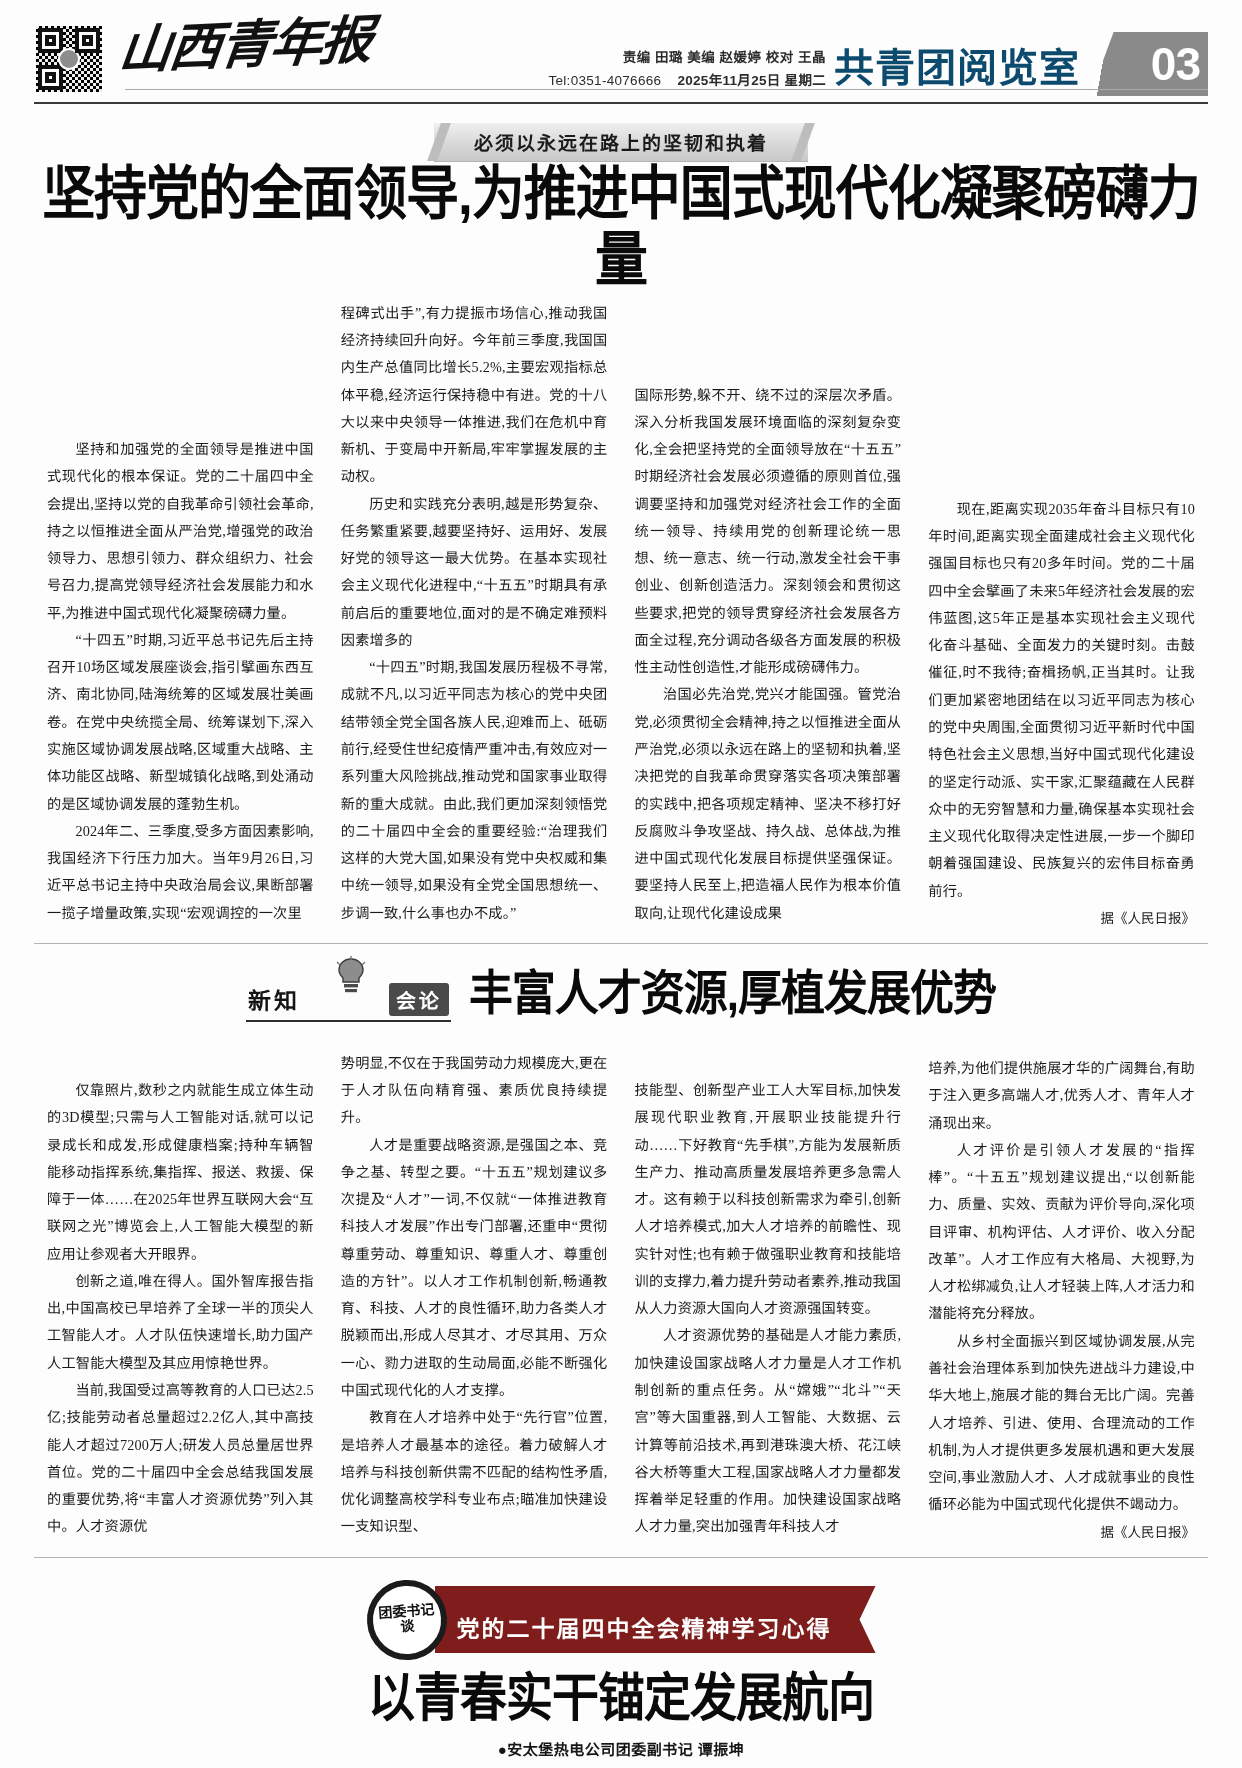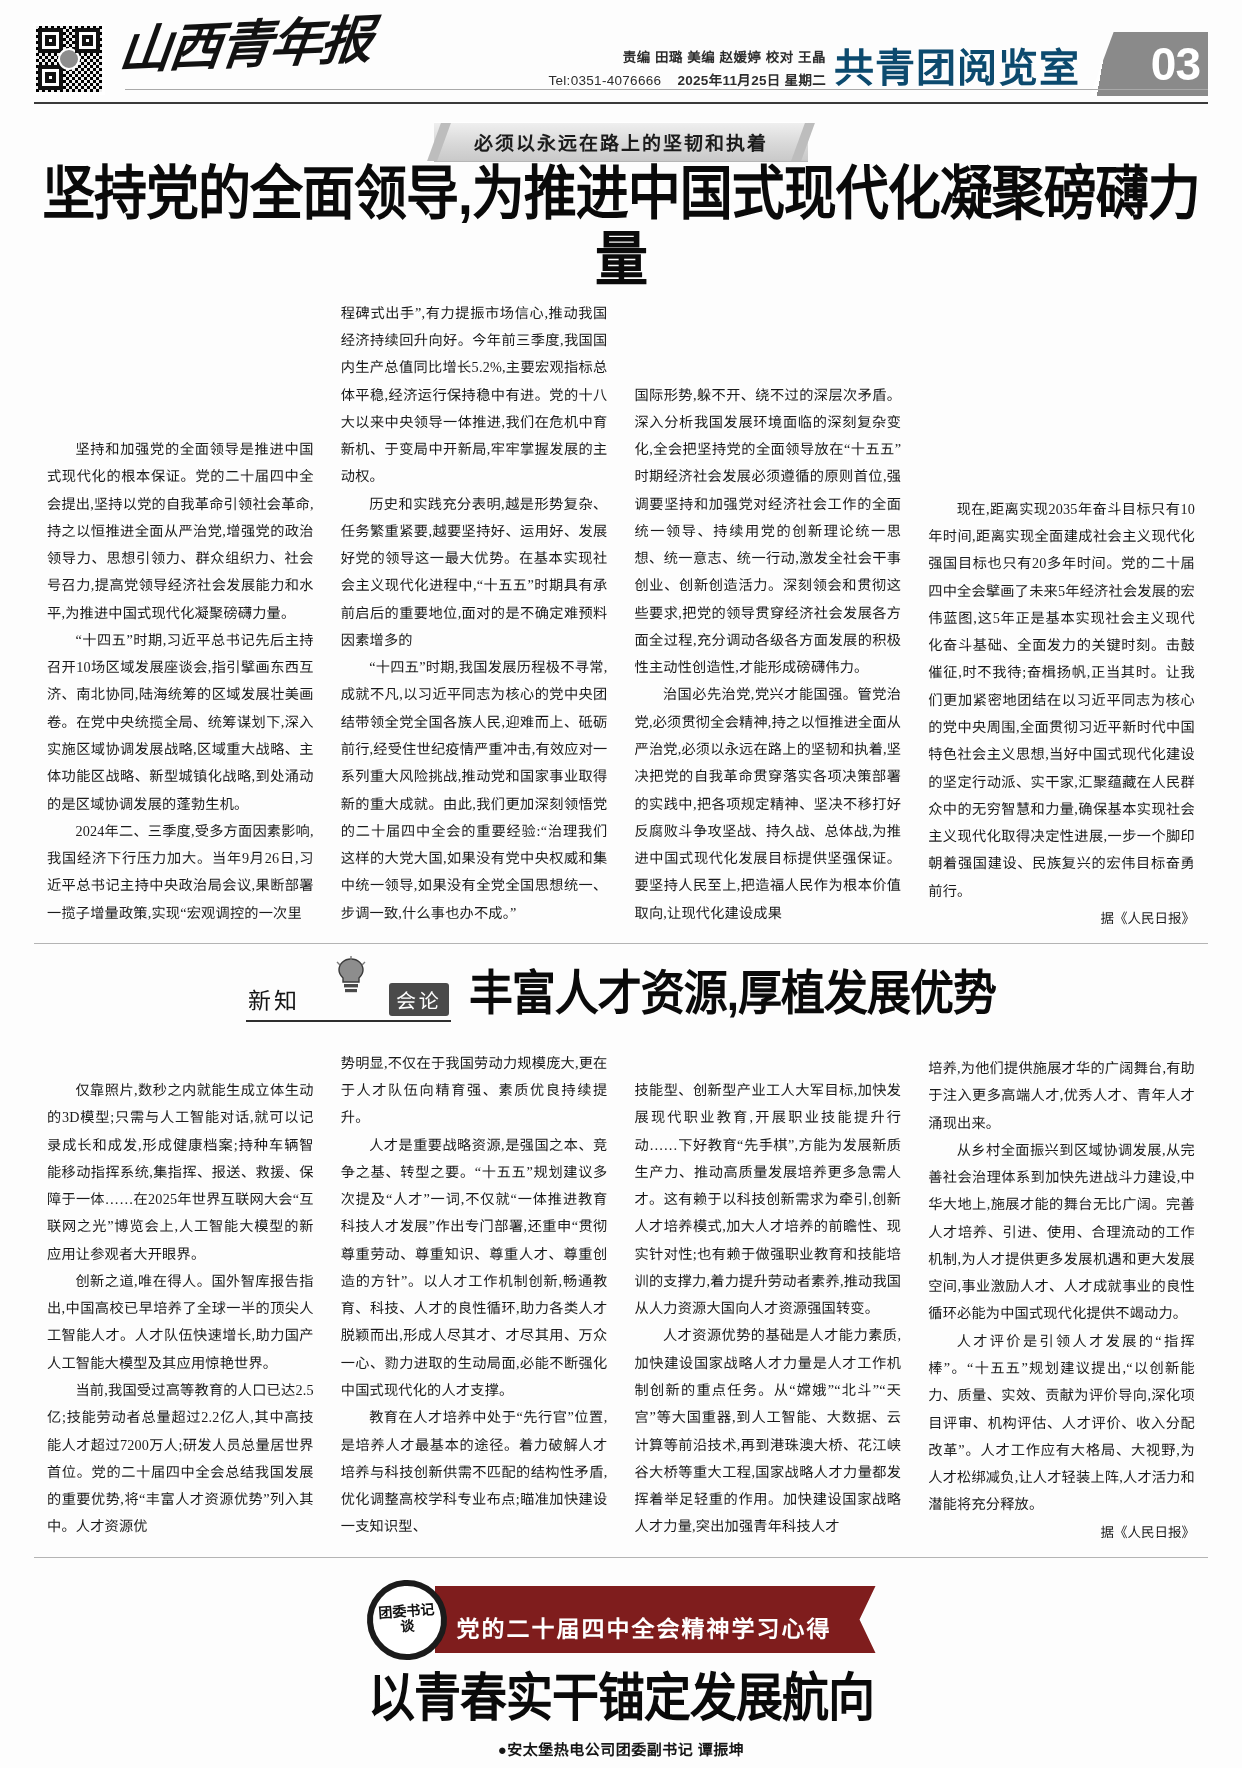--- a/index.html
+++ b/index.html
@@ -258,21 +258,21 @@
     position: absolute;
     left: 88px; top: -6px;
     width: 34px; height: 40px;
   }
   .seal-newknow .txt-left,
   .seal-newknow .txt-right {
     position: absolute;
     bottom: 8px;
     font-family: "Liberation Serif", "DejaVu Serif", serif;
     font-size: 23px;
-    font-weight: 400;
+    font-weight: 700;
     color: #141414;
     letter-spacing: 3px;
   }
   .seal-newknow .txt-left { left: 2px; }
   .seal-newknow .txt-right {
     right: 2px;
     background: #4a4a4a;
     color: #fff;
     padding: 2px 7px;
     border-radius: 3px;
@@ -415,22 +415,22 @@
         <p class="noindent">势明显,不仅在于我国劳动力规模庞大,更在于人才队伍向精育强、素质优良持续提升。</p>
         <p>人才是重要战略资源,是强国之本、竞争之基、转型之要。“十五五”规划建议多次提及“人才”一词,不仅就“一体推进教育科技人才发展”作出专门部署,还重申“贯彻尊重劳动、尊重知识、尊重人才、尊重创造的方针”。以人才工作机制创新,畅通教育、科技、人才的良性循环,助力各类人才脱颖而出,形成人尽其才、才尽其用、万众一心、勠力进取的生动局面,必能不断强化中国式现代化的人才支撑。</p>
         <p>教育在人才培养中处于“先行官”位置,是培养人才最基本的途径。着力破解人才培养与科技创新供需不匹配的结构性矛盾,优化调整高校学科专业布点;瞄准加快建设一支知识型、</p>
       </div>
       <div class="col">
         <p class="noindent">技能型、创新型产业工人大军目标,加快发展现代职业教育,开展职业技能提升行动……下好教育“先手棋”,方能为发展新质生产力、推动高质量发展培养更多急需人才。这有赖于以科技创新需求为牵引,创新人才培养模式,加大人才培养的前瞻性、现实针对性;也有赖于做强职业教育和技能培训的支撑力,着力提升劳动者素养,推动我国从人力资源大国向人才资源强国转变。</p>
         <p>人才资源优势的基础是人才能力素质,加快建设国家战略人才力量是人才工作机制创新的重点任务。从“嫦娥”“北斗”“天宫”等大国重器,到人工智能、大数据、云计算等前沿技术,再到港珠澳大桥、花江峡谷大桥等重大工程,国家战略人才力量都发挥着举足轻重的作用。加快建设国家战略人才力量,突出加强青年科技人才</p>
       </div>
       <div class="col">
         <p class="noindent">培养,为他们提供施展才华的广阔舞台,有助于注入更多高端人才,优秀人才、青年人才涌现出来。</p>
+        <p>人才评价是引领人才发展的“指挥棒”。“十五五”规划建议提出,“以创新能力、质量、实效、贡献为评价导向,深化项目评审、机构评估、人才评价、收入分配改革”。人才工作应有大格局、大视野,为人才松绑减负,让人才轻装上阵,人才活力和潜能将充分释放。</p>
         <p>从乡村全面振兴到区域协调发展,从完善社会治理体系到加快先进战斗力建设,中华大地上,施展才能的舞台无比广阔。完善人才培养、引进、使用、合理流动的工作机制,为人才提供更多发展机遇和更大发展空间,事业激励人才、人才成就事业的良性循环必能为中国式现代化提供不竭动力。</p>
-        <p>人才评价是引领人才发展的“指挥棒”。“十五五”规划建议提出,“以创新能力、质量、实效、贡献为评价导向,深化项目评审、机构评估、人才评价、收入分配改革”。人才工作应有大格局、大视野,为人才松绑减负,让人才轻装上阵,人才活力和潜能将充分释放。</p>
         <div class="source">据《人民日报》</div>
       </div>
     </div>
   </div>
 
   <div class="hr-thin"></div>
 
   <div class="article">
     <div class="a3-head">
       <div class="seal-circle">

